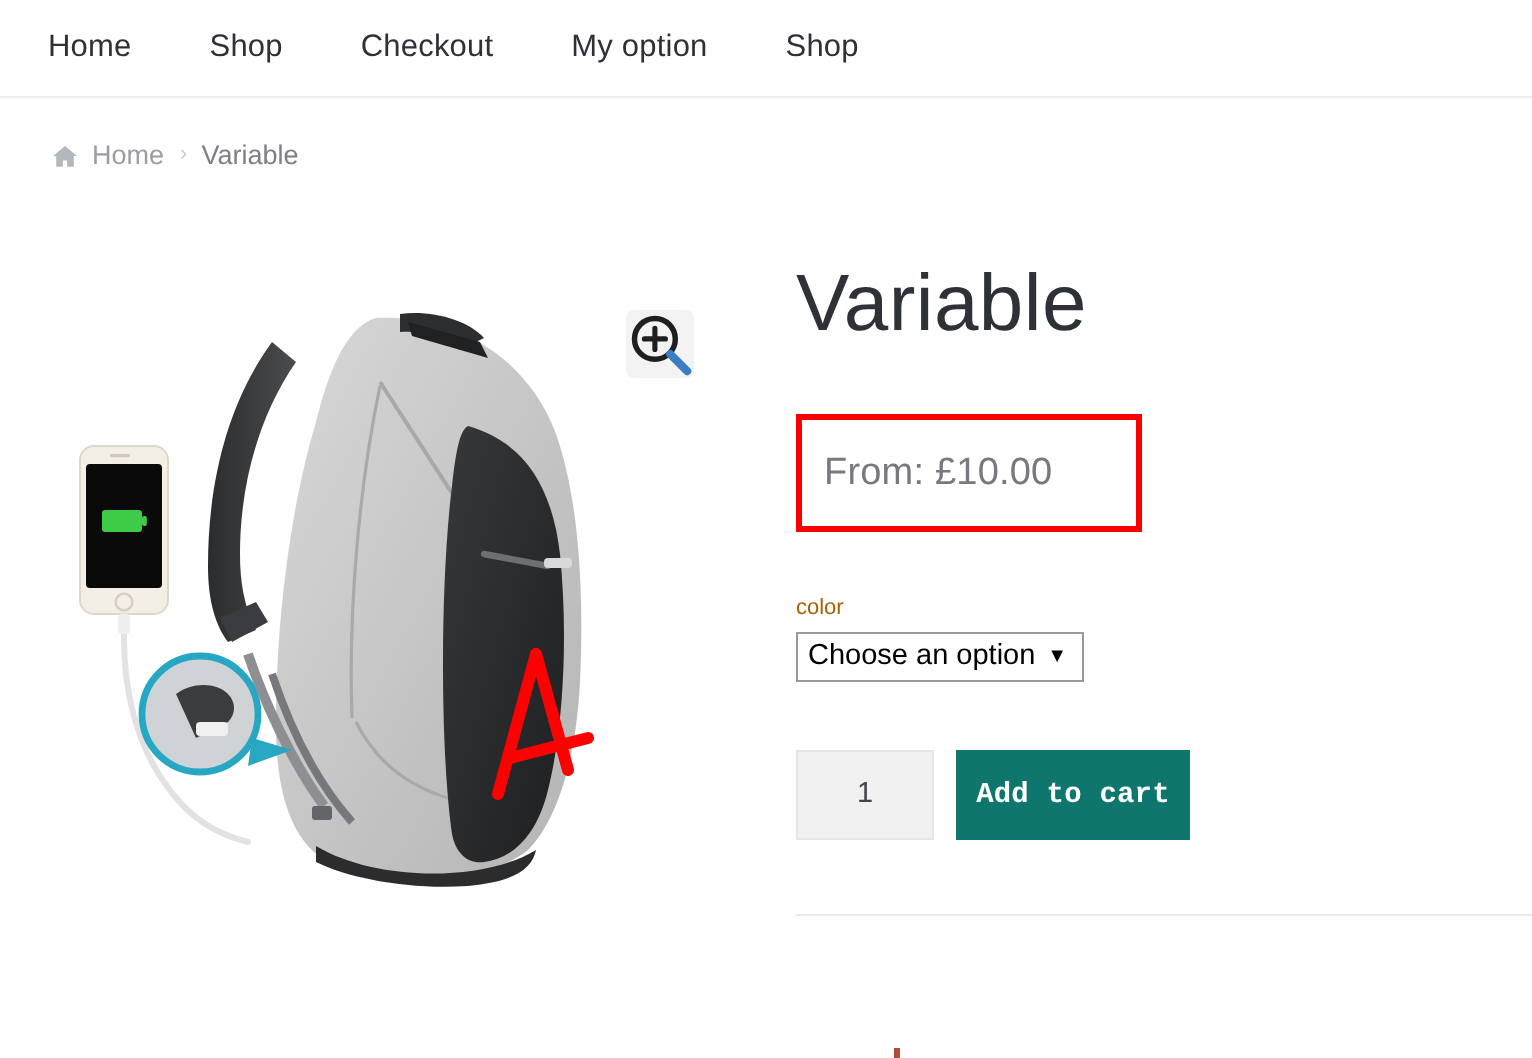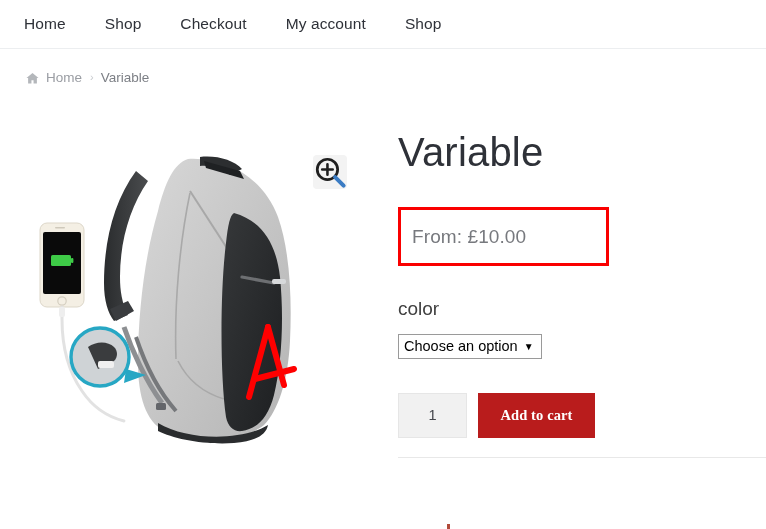--- a/index.html
+++ b/index.html
@@ -108,39 +108,39 @@
   .product-title {
     font-size: 40px;
     font-weight: 300;
     color: #2e3138;
     line-height: 1.05;
     letter-spacing: .2px;
   }
 
   .price-box {
     margin-top: 34px;
-    width: 211px;
+    width: 173px;
     height: 59px;
     border: 3px solid #fa0000;
     display: flex;
     align-items: center;
     padding-left: 11px;
     background: #ffffff;
   }
   .price-text {
     font-size: 19px;
     color: #77797e;
     letter-spacing: .1px;
   }
 
   .variations { margin-top: 32px; }
   .attr-label {
-    font-size: 19px;
-    color: #404040;
-    margin-bottom: 14px;
+    font-size: 11px;
+    color: #a16207;
+    margin-bottom: 6px;
     display: block;
   }
   .attr-select {
     width: 144px;
     height: 25px;
     border: 1px solid #9a9a9a;
     background: #ffffff;
     font-size: 14.5px;
     font-family: "Liberation Sans", sans-serif;
     color: #000000;
@@ -166,26 +166,26 @@
     font-size: 14.5px;
     color: #43454b;
     font-family: "Liberation Sans", sans-serif;
     line-height: 43px;
     cursor: text;
   }
   .add-to-cart {
     margin-left: 11px;
     width: 117px;
     height: 45px;
-    background: #b91c1c;
+    background: #0f766e;
     color: #ffffff;
     font-size: 14.5px;
     font-weight: bold;
     border: none;
-    font-family: Liberation Serif, serif;
+    font-family: Liberation Mono, monospace;
     cursor: pointer;
     letter-spacing: .1px;
   }
 
   .summary-divider {
     position: absolute;
     left: 398px;
     top: 457px;
     width: 368px;
     height: 1px;
@@ -201,21 +201,21 @@
   }
 </style>
 </head>
 <body>
 
 <div class="nav-bar">
   <ul class="nav-list">
     <li class="nav-item">Home</li>
     <li class="nav-item">Shop</li>
     <li class="nav-item">Checkout</li>
-    <li class="nav-item">My account</li>
+    <li class="nav-item">My option</li>
     <li class="nav-item">Shop</li>
   </ul>
 </div>
 
 <div class="breadcrumb">
   <span class="home-icon">
     <svg viewBox="0 0 16 16" width="13" height="13" fill="#b4b7bb">
       <path d="M8 1.2 0.6 7.4h2V14h4.1v-3.9h2.6V14h4.1V7.4h2z"></path>
     </svg>
   </span>

